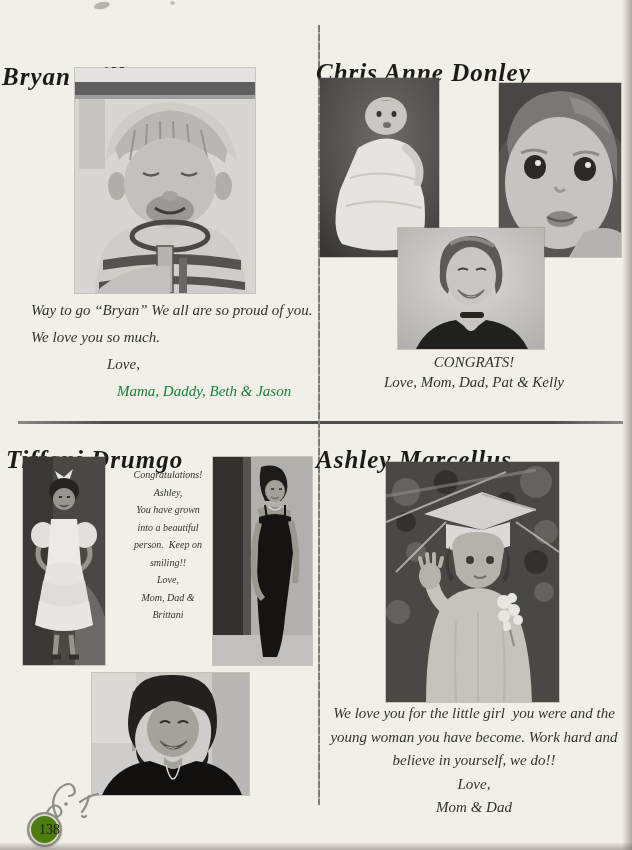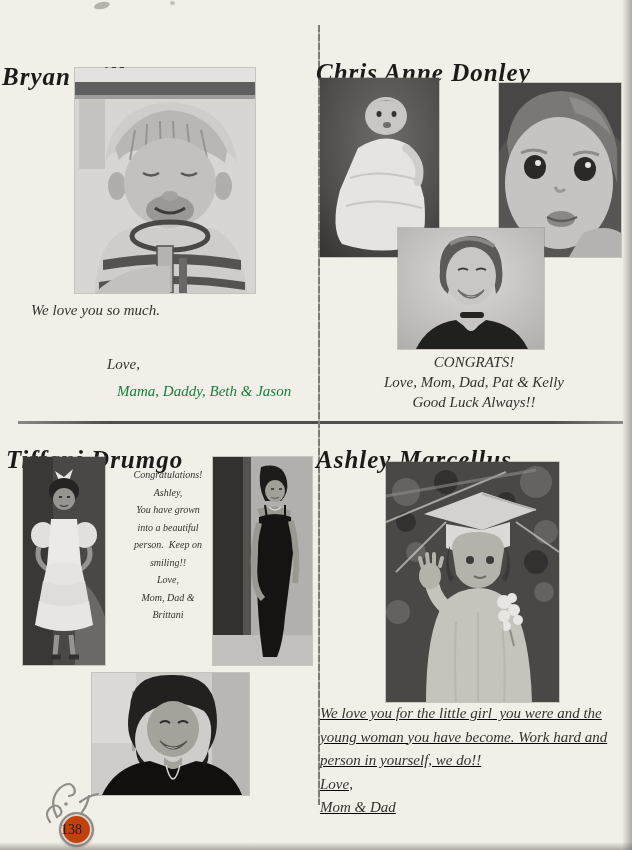--- a/index.html
+++ b/index.html
@@ -30,26 +30,26 @@
   .p-grad{left:386px;top:462px;width:173px;height:240px;}
   
   .msg-line{font-style:italic;color:#34322f;white-space:pre-wrap;}
   .m-bryan{position:absolute;left:31px;top:297px;width:286px;font-size:15px;line-height:27px;}
   .m-bryan-love{position:absolute;left:107px;top:356px;font-style:italic;font-size:15px;color:#34322f;}
   .m-bryan-sig{position:absolute;left:117px;top:383px;font-style:italic;font-size:15px;color:#15803d;}
   .m-chris{position:absolute;left:324px;top:352px;width:300px;text-align:center;
     font-size:15px;line-height:20px;}
   .m-tiffani{position:absolute;left:108px;top:466px;width:120px;text-align:center;
     font-size:10px;line-height:17.5px;}
-  .m-ashley{position:absolute;left:320px;top:702px;width:308px;text-align:left;
-    font-size:15px;line-height:23.5px;text-decoration:underline;}
+  .m-ashley{position:absolute;left:320px;top:702px;width:308px;text-align:center;
+    font-size:15px;line-height:23.5px;}
   
   .page-badge{position:absolute;left:27px;top:812px;width:31px;height:31px;border-radius:50%;
     border:2.5px solid #8f8d89;box-shadow:inset 0 0 0 2px #d8d6d2,0 1px 2px rgba(0,0,0,.2);
-    background:#c2410c;display:flex;align-items:center;justify-content:flex-start;margin-left:32px;}
+    background:#4d7c0f;display:flex;align-items:center;justify-content:flex-end;}
   .page-badge span{font-size:14px;color:#1e1c1a;}
   .doodle{position:absolute;left:42px;top:780px;width:60px;height:45px;}
   
   .edge-right{position:absolute;right:0;top:0;width:10px;height:100%;
     background:linear-gradient(to right,rgba(90,86,78,0),rgba(90,86,78,.45));}
   .edge-bottom{position:absolute;left:0;bottom:0;width:100%;height:8px;
     background:linear-gradient(to bottom,rgba(90,86,78,0),rgba(90,86,78,.45));}
   .speck1{position:absolute;left:94px;top:2px;width:16px;height:7px;background:#b7b4ad;
     border-radius:50%;transform:rotate(-12deg);}
   .speck2{position:absolute;left:170px;top:1px;width:5px;height:4px;background:#c2bfb8;border-radius:50%;}
@@ -91,20 +91,21 @@
       <path d="M20 225 Q22 170 55 160 L135 160 Q168 170 172 225 Z" fill="#cfcdc9"></path>
       <ellipse cx="95" cy="168" rx="38" ry="14" fill="none" stroke="#4a4846" stroke-width="5"></ellipse>
       <path d="M28 192 Q95 180 166 192 L166 202 Q95 190 28 202 Z" fill="#55534f"></path>
       <path d="M24 214 Q95 202 170 214 L170 222 Q95 210 24 222 Z" fill="#55534f"></path>
       <rect x="82" y="178" width="16" height="47" fill="#b5b3af" stroke="#55534f" stroke-width="1.5"></rect>
       <rect x="104" y="190" width="8" height="35" fill="#6a6866"></rect>
       <path d="M20 225 Q50 196 95 198 L95 225 Z" fill="#c3c1bd"></path>
     </svg>
   </div>
   <div class="m-bryan">
+    <div class="msg-line">Way to go “Bryan” We all are so proud of you.</div>
     <div class="msg-line">We love you so much.</div>
   </div>
   <div class="m-bryan-love">Love,</div>
   <div class="m-bryan-sig">Mama, Daddy, Beth &amp; Jason</div>
 
   <h2 class="title t-chris">Chris Anne Donley</h2>
   <div class="photo p-gown">
     <svg viewBox="0 0 119 179" preserveAspectRatio="none">
       <defs>
           <radialGradient id="g1" cx="55%" cy="35%" r="80%">
@@ -160,21 +161,20 @@
       <path d="M60 62 Q73 74 86 62 Q80 70 73 70 Q66 70 60 62 Z" fill="#efeeec" stroke="#6e6c68" stroke-width="1.5"></path>
       <rect x="62" y="84" width="24" height="6" rx="3" fill="#26241f"></rect>
       <path d="M18 121 Q30 96 58 92 L66 98 H80 L88 92 Q118 96 130 121 Z" fill="#20201e"></path>
       <path d="M66 92 Q73 104 80 92 L80 98 Q73 108 66 98 Z" fill="#c9c7c3"></path>
       <path d="M52 16 Q72 4 96 18" stroke="#8a8886" stroke-width="4" fill="none"></path>
     </svg>
   </div>
   <div class="m-chris">
     <div class="msg-line">CONGRATS!</div>
     <div class="msg-line">Love, Mom, Dad, Pat &amp; Kelly</div>
-    <div class="msg-line">Good Luck Always!!</div>
   </div>
 
   <h2 class="title t-tiffani">Tiffani Drumgo</h2>
   <div class="photo p-girl">
     <svg viewBox="0 0 82 208" preserveAspectRatio="none">
       <rect width="82" height="208" fill="#4a4845"></rect>
       <path d="M0 0 H30 V208 H0 Z" fill="#3a3835"></path>
       <path d="M52 120 Q72 130 82 160 L82 208 H52 Z" fill="#6b6966"></path>
       <path d="M32 14 L41 20 L50 12 L46 24 L36 24 Z" fill="#e8e6e2"></path>
       <ellipse cx="41" cy="34" rx="15" ry="13" fill="#262422"></ellipse>
@@ -282,21 +282,21 @@
           <circle cx="132" cy="158" r="5"></circle>
           <circle cx="120" cy="164" r="5"></circle>
       </g>
       <path d="M124 168 L128 184" stroke="#8e8c88" stroke-width="2"></path>
       <path d="M70 160 Q68 200 70 240 M92 150 Q92 200 92 240 M116 160 Q120 200 118 240" stroke="#b5b1ab" stroke-width="2" fill="none" opacity="0.7"></path>
     </svg>
   </div>
   <div class="m-ashley">
     <div class="msg-line">We love you for the little girl  you were and the</div>
     <div class="msg-line">young woman you have become. Work hard and</div>
-    <div class="msg-line">person in yourself, we do!!</div>
+    <div class="msg-line">believe in yourself, we do!!</div>
     <div class="msg-line">Love,</div>
     <div class="msg-line">Mom &amp; Dad</div>
   </div>
 
   <svg class="doodle" viewBox="0 0 60 45">
     <g stroke="#8f8d89" stroke-width="2.2" fill="none" stroke-linecap="round">
       <path d="M8 42 Q2 34 8 28 Q14 23 18 28 Q22 34 15 37"></path>
       <path d="M15 37 Q6 20 18 8 Q28 0 32 8 Q35 15 27 16"></path>
       <path d="M38 22 Q46 16 56 14"></path>
       <path d="M47 16 Q45 26 40 32"></path>

